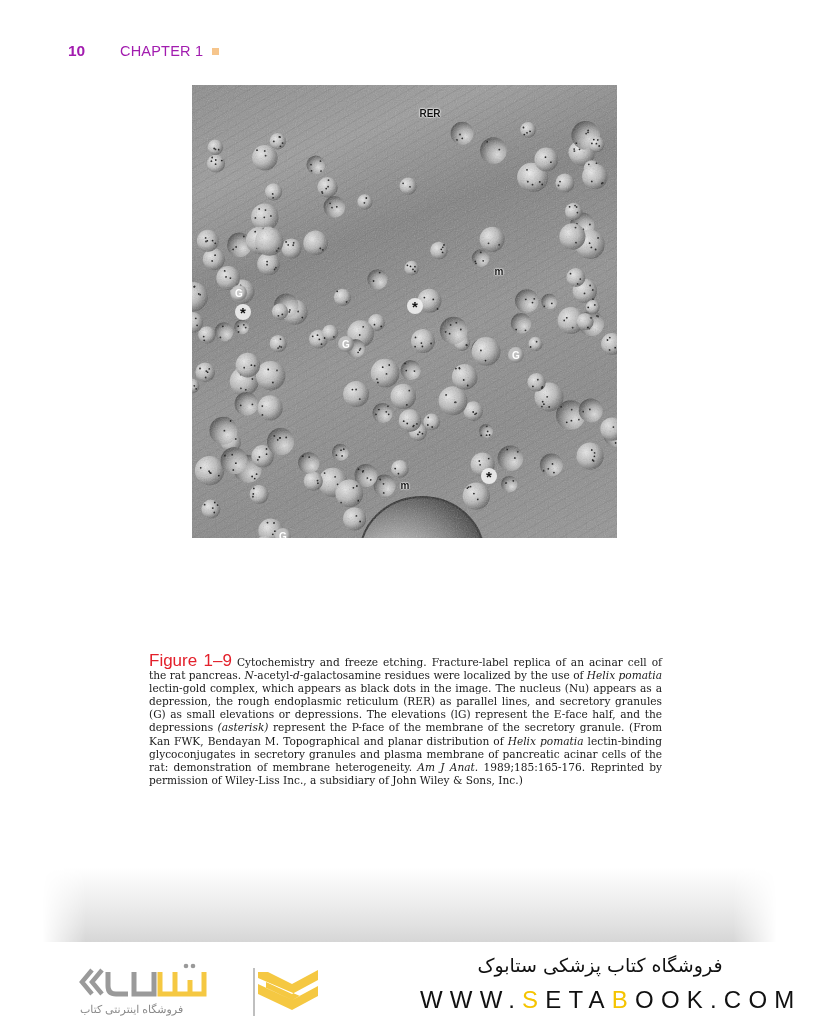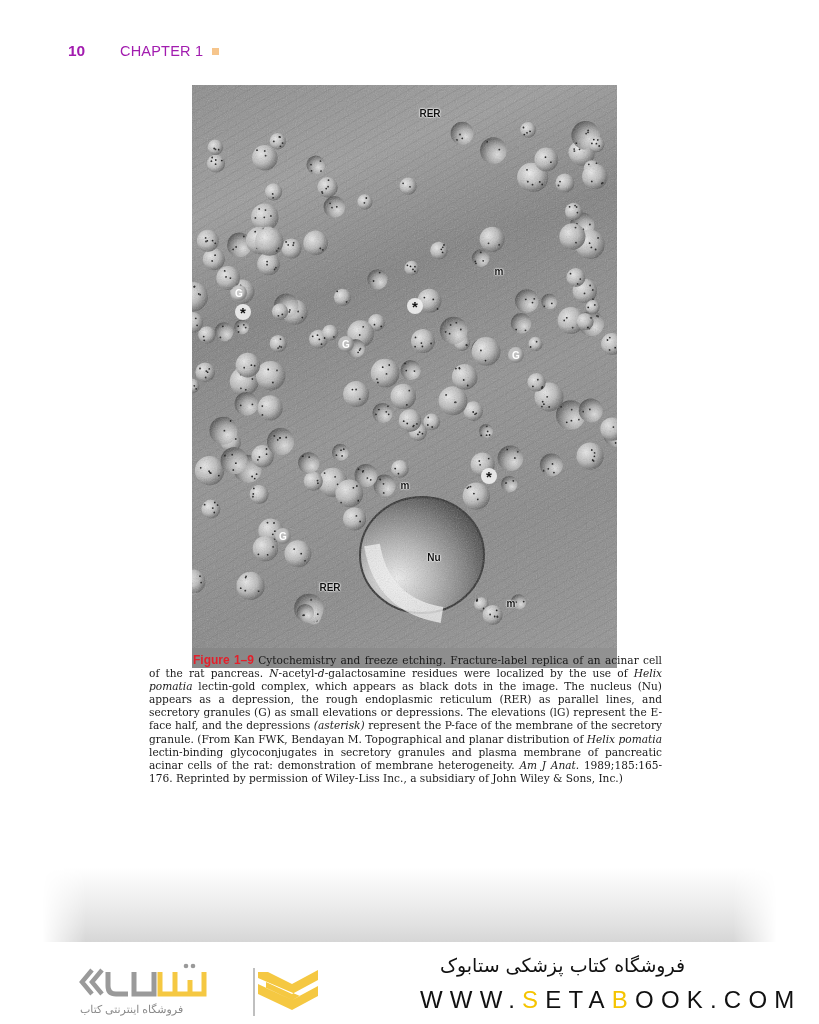--- a/index.html
+++ b/index.html
@@ -15,21 +15,21 @@
   }
   .page-num { font-weight: bold; font-size: 15.5px; width: 52px; }
   .chapter-label { letter-spacing: 0.2px; }
   .chapter-bullet {
     display: inline-block; width: 7px; height: 7px; background: #f6c58c;
     margin: 0 9px 0 9px; position: relative; top: 0px;
   }
   .chapter-title { letter-spacing: 0.1px; }
 
   .figure-image {
-    position: absolute; left: 192px; top: 85px; width: 425px; height: 583px;
+    position: absolute; left: 192px; top: 85px; width: 425px; height: 453px;
     overflow: hidden;
     background:
       radial-gradient(ellipse 60px 70px at 57% 85%, rgba(230,230,230,0.0) 0%, rgba(0,0,0,0) 100%),
       linear-gradient(160deg, #8a8a8a 0%, #9a9a9a 18%, #7e7e7e 35%, #8f8f8f 55%, #868686 75%, #939393 100%);
   }
   .figure-image svg { position: absolute; left: 0; top: 0; }
   .micro-label {
     position: absolute; font-family: "Liberation Sans", sans-serif;
     font-size: 10px; color: #111; font-weight: bold;
     text-shadow: 0 0 2px #fff, 0 0 2px #fff, 0 0 1px #fff;
@@ -47,40 +47,40 @@
     background: rgba(240,240,240,0.9); display: flex; align-items: center; justify-content: center;
     text-shadow: none; line-height: 1;
   }
 
   .caption {
     position: absolute; left: 149px; top: 654px; width: 513px;
     font-family: "DejaVu Serif", "Liberation Serif", serif;
     font-size: 10.6px; line-height: 13.1px; color: #1a1a1a;
     text-align: justify;
   }
-  .fig-label { font-family: "Liberation Sans", sans-serif; font-weight: bold; color: #e3202b; font-size: 12px; margin-left: 44px; }
+  .fig-label { font-family: "Liberation Sans", sans-serif; font-weight: normal; color: #e3202b; font-size: 17px; }
   .fig-title { font-weight: normal; }
   .ital { font-style: italic; }
 
   .footer-band {
     position: absolute; left: 42px; top: 868px; width: 735px; height: 74px;
     background: linear-gradient(to bottom, #ffffff 0%, #f2f2f2 35%, #e2e2e2 75%, #d6d6d6 100%);
     -webkit-mask-image: linear-gradient(to right, transparent 0%, #000 6%, #000 94%, transparent 100%);
     mask-image: linear-gradient(to right, transparent 0%, #000 6%, #000 94%, transparent 100%);
   }
 
   .logo { position: absolute; left: 78px; top: 962px; width: 250px; height: 60px; }
   .logo-text-fa {
     position: absolute; left: 80px; top: 1003px; width: 150px;
     font-size: 11px; color: #8a8a8a; font-family: Liberation Serif, serif; text-align: left;
     direction: rtl;
   }
   .store-name {
     position: absolute; left: 440px; top: 954px; width: 320px;
-    text-align: left; direction: rtl;
+    text-align: center; direction: rtl;
     font-family: "DejaVu Sans", sans-serif; font-size: 19px; color: #111;
   }
   .store-url {
     position: absolute; left: 420px; top: 986px; width: 346px;
     font-family: "Liberation Sans", sans-serif; font-size: 24px; letter-spacing: 7.2px;
     color: #111; white-space: nowrap;
   }
   .store-url .hl { color: #f5c400; }
 </style>
 </head>

